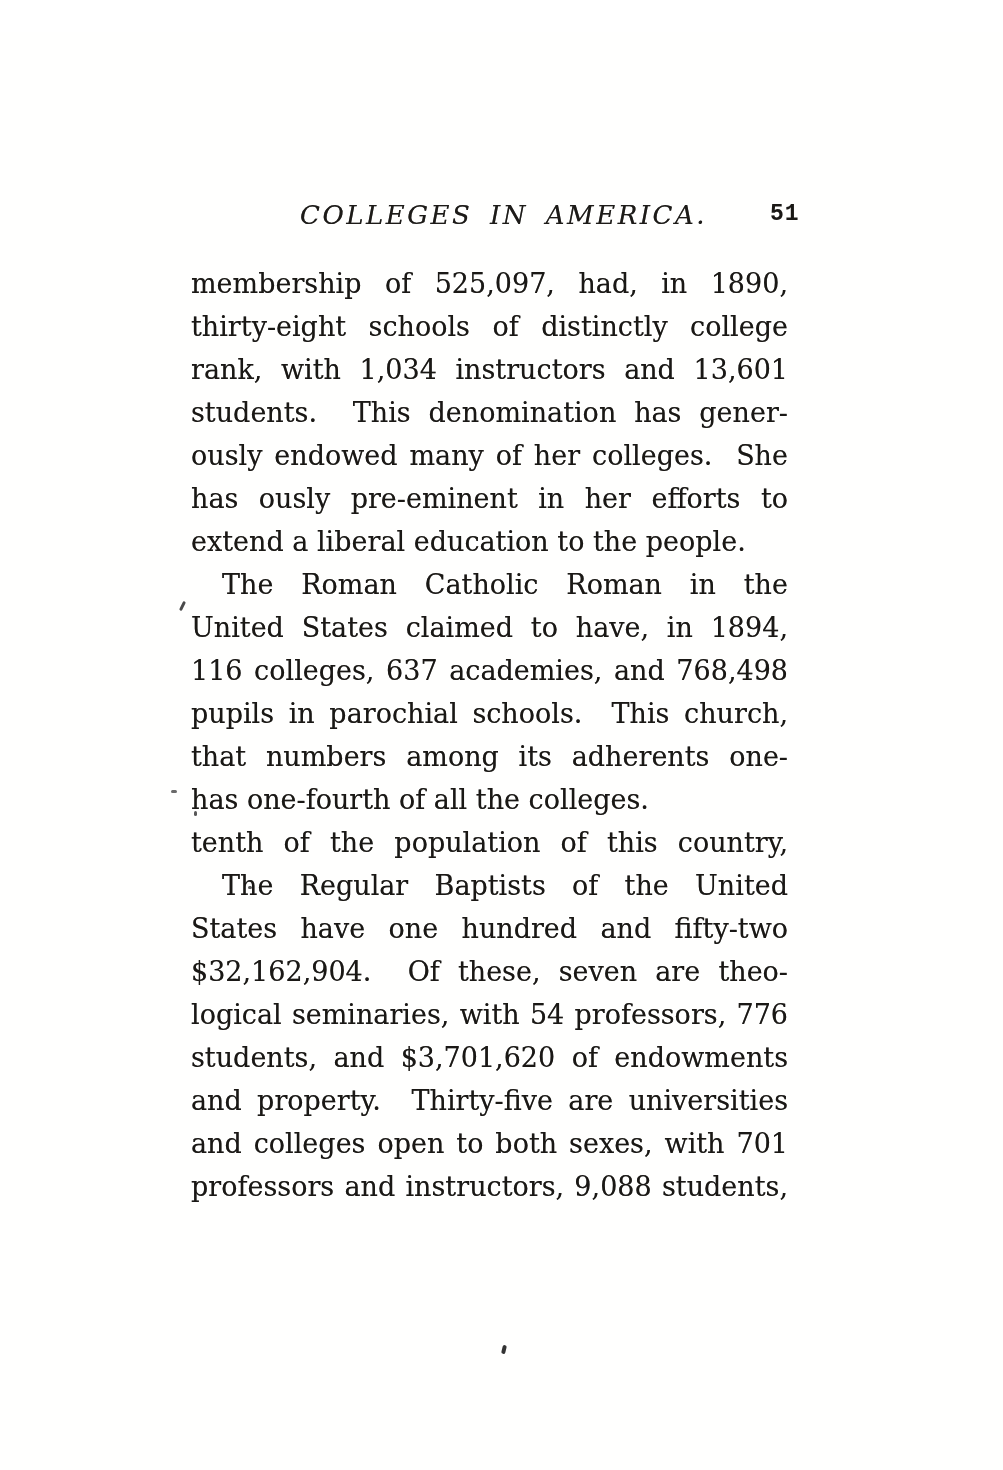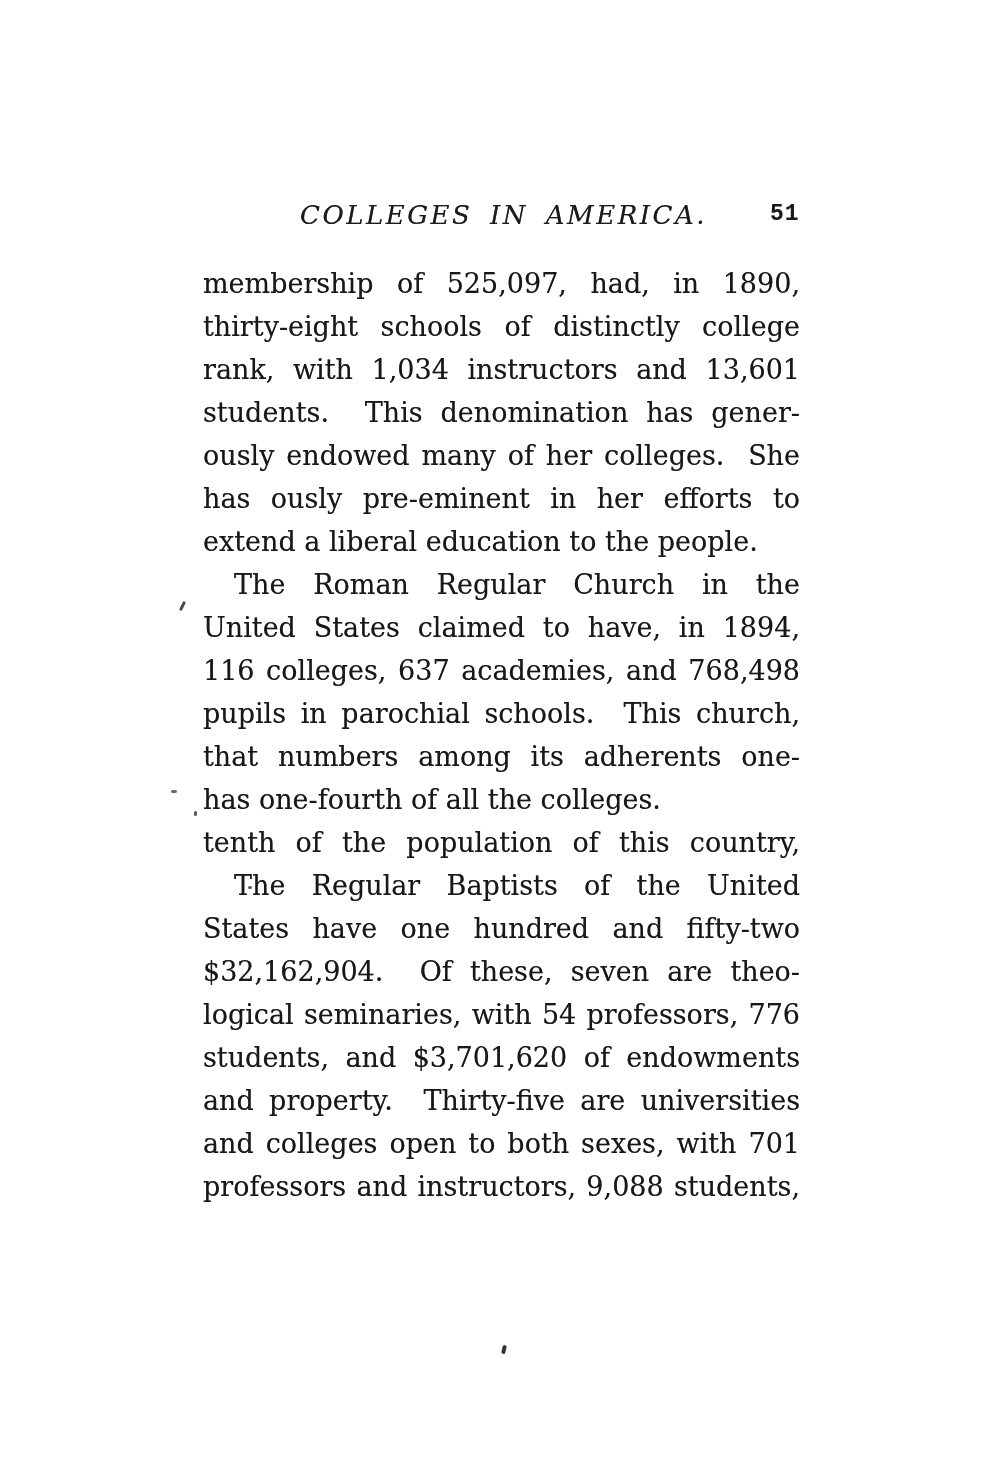--- a/index.html
+++ b/index.html
@@ -37,21 +37,21 @@
     top: 169px;
     font-size: 23px;
     font-weight: bold;
     letter-spacing: 1px;
     color: #1a1815;
     font-family: Liberation Mono, monospace;
   }
   
   .textblock {
     position: absolute;
-    left: 203px;
+    left: 191px;
     top: 230px;
     width: 597px;
     font-size: 27px;
     line-height: 43px;
     color: #1a1815;
     text-shadow: 0 0 0.6px rgba(0,0,0,0.5);
   }
   .line {
     height: 43px;
     text-align: justify;
@@ -140,21 +140,21 @@
   <div class="textblock">
 
     <div class="line j">membership of 525,097, had, in 1890,</div>
     <div class="line j">thirty-eight schools of distinctly college</div>
     <div class="line j">rank, with 1,034 instructors and 13,601</div>
     <div class="line j">students.&nbsp; This denomination has gener-</div>
     <div class="line j">ously endowed many of her colleges.&nbsp; She</div>
     <div class="line j">has ously pre-eminent in her efforts to</div>
     <div class="line">extend a liberal education to the people.</div>
 
-    <div class="line j indent">The Roman Regular Church in the</div>
+    <div class="line j indent">The Roman Catholic Roman in the</div>
     <div class="line j">United States claimed to have, in 1894,</div>
     <div class="line j">116 colleges, 637 academies, and 768,498</div>
     <div class="line j">pupils in parochial schools.&nbsp; This church,</div>
     <div class="line j">that numbers among its adherents one-</div>
     <div class="line">has one-fourth of all the colleges.</div>
     <div class="line j">tenth of the population of this country,</div>
 
     <div class="line j indent">The Regular Baptists of the United</div>
     <div class="line j">States have one hundred and fifty-two</div>
     <div class="line j">$32,162,904.&nbsp; Of these, seven are theo-</div>

